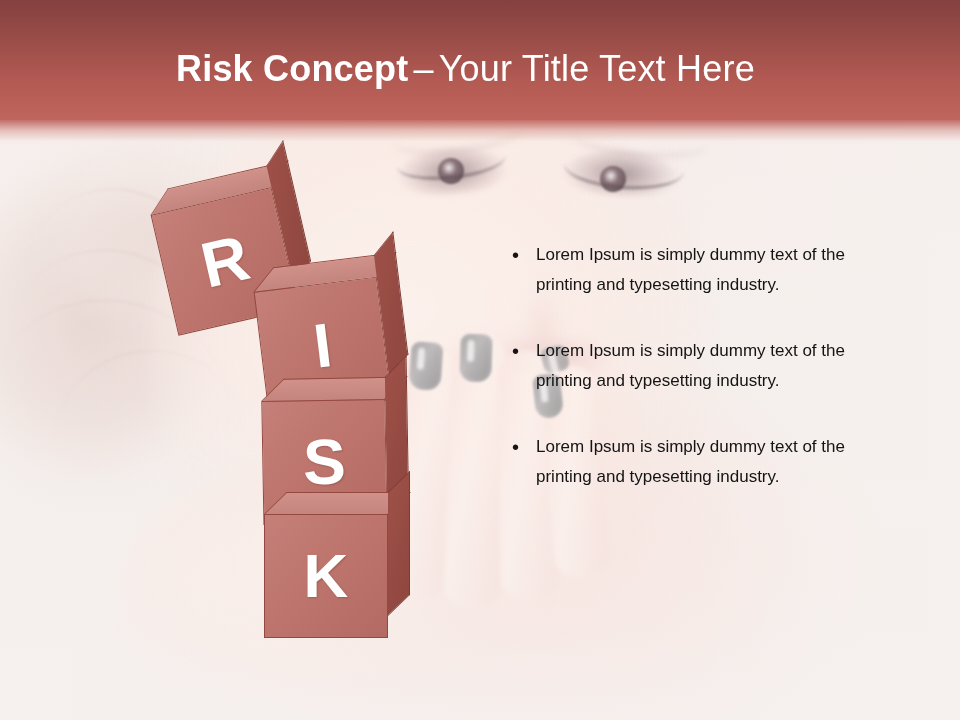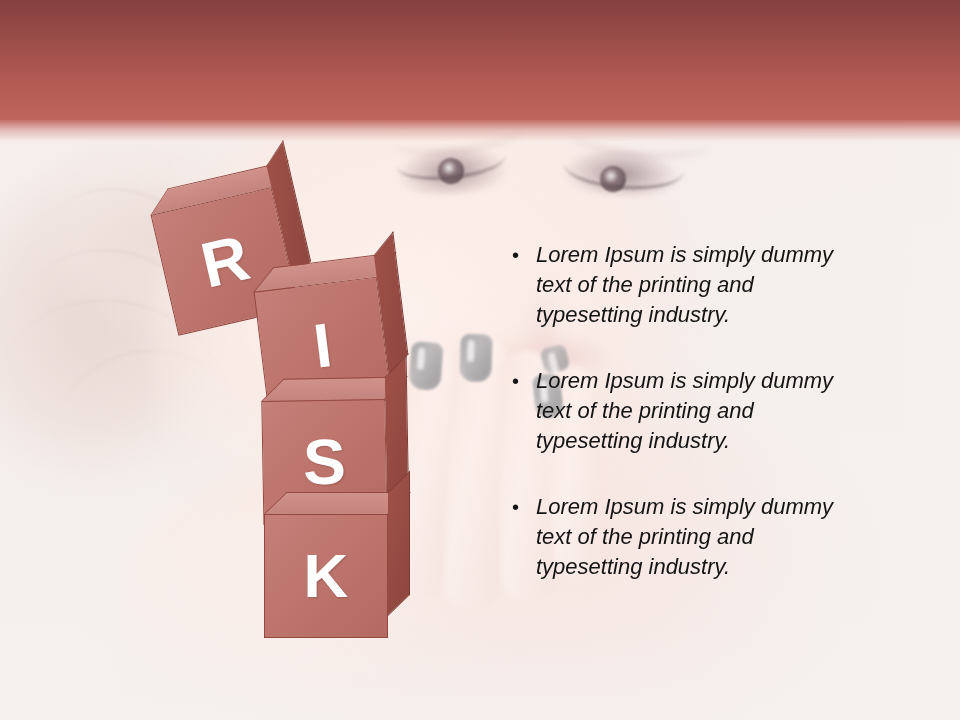--- a/index.html
+++ b/index.html
@@ -275,22 +275,21 @@
     width: 24px;
     flex: 0 0 24px;
     color: #141414;
     font-size: 20px;
     line-height: 30px;
     text-align: left;
   }
   .bullet .btext {
     flex: 1;
     color: #141414;
-    font-style: italic;
-    font-size: 22px;
+    font-size: 17px;
     line-height: 30px;
   }
 </style>
 </head>
 <body>
 
 <div id="slide">
 
   <div class="photo">
     <div class="photo-base"></div>
@@ -319,20 +318,23 @@
     <div class="finger f4"></div>
     <div class="nail n1"></div>
     <div class="nail n2"></div>
     <div class="nail n3"></div>
     <div class="nail n4"></div>
     <div class="photo-wash"></div>
   </div>
 
   <div class="header"></div>
   <div class="header-fade"></div>
+  <div class="title">
+    <span class="strong">Risk Concept</span><span class="dash">–</span><span class="rest">Your Title Text Here</span>
+  </div>
 
   <div class="cubes">
     <div class="cube c-r">
       <div class="face-top"></div>
       <div class="face-side"></div>
       <div class="face-front">
         <span class="letter">R</span>
       </div>
     </div>
     <div class="cube c-i">

